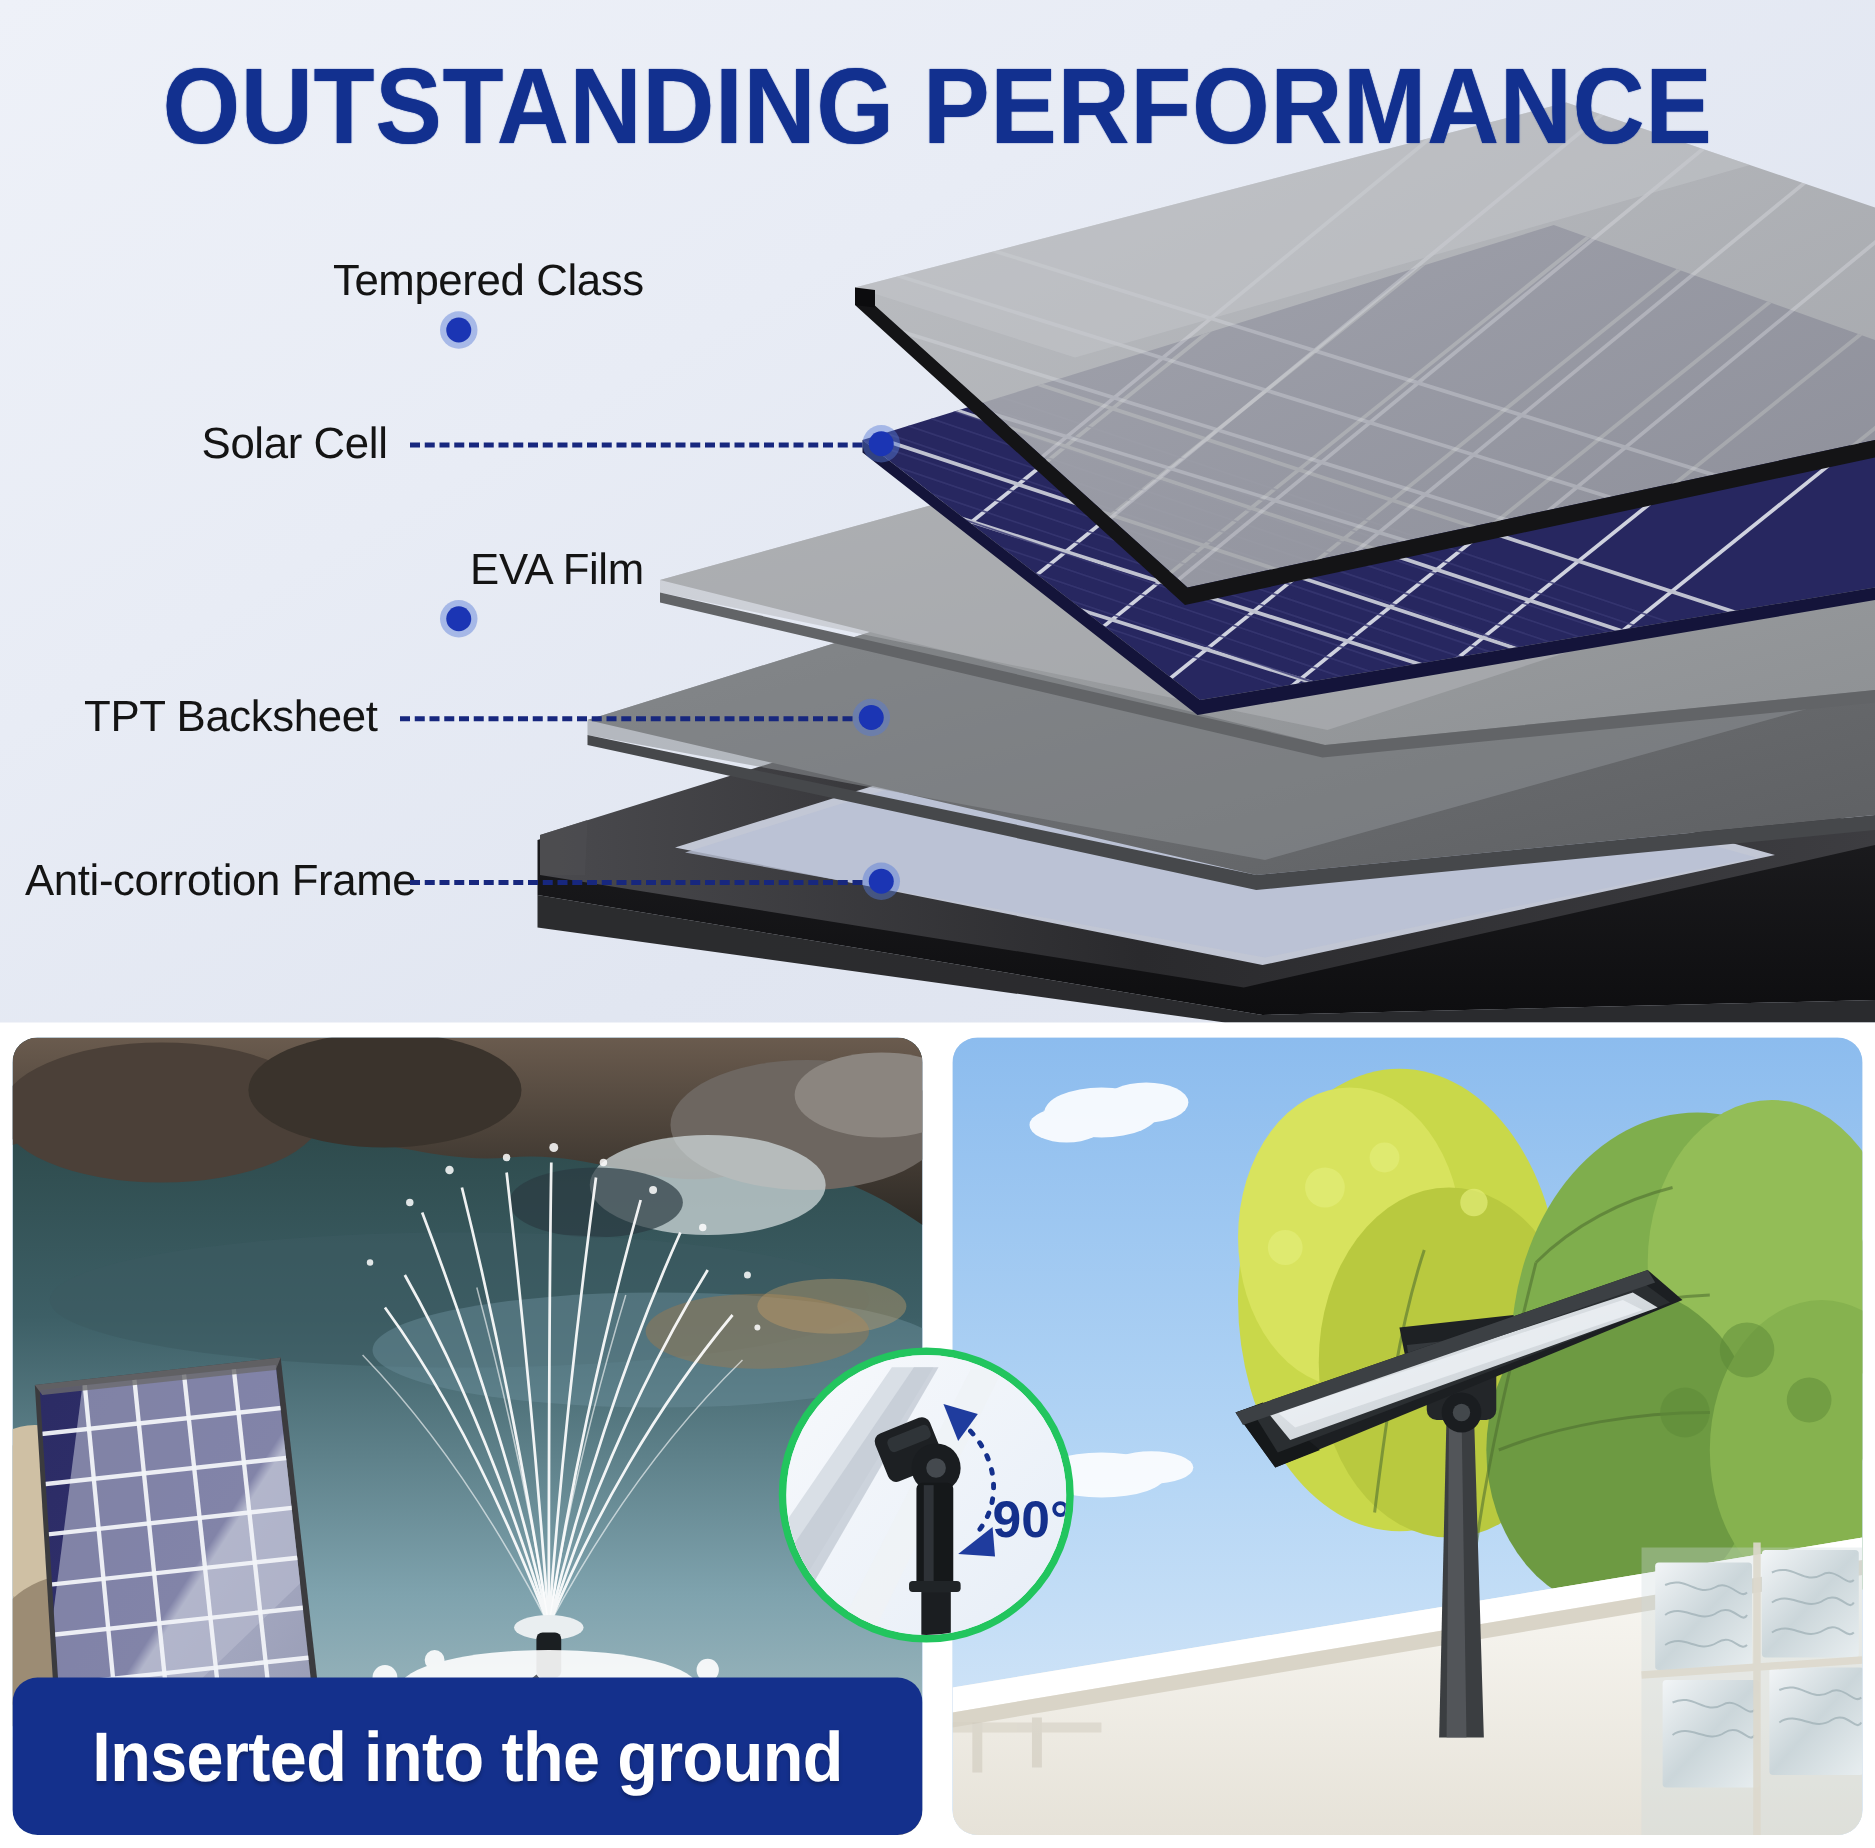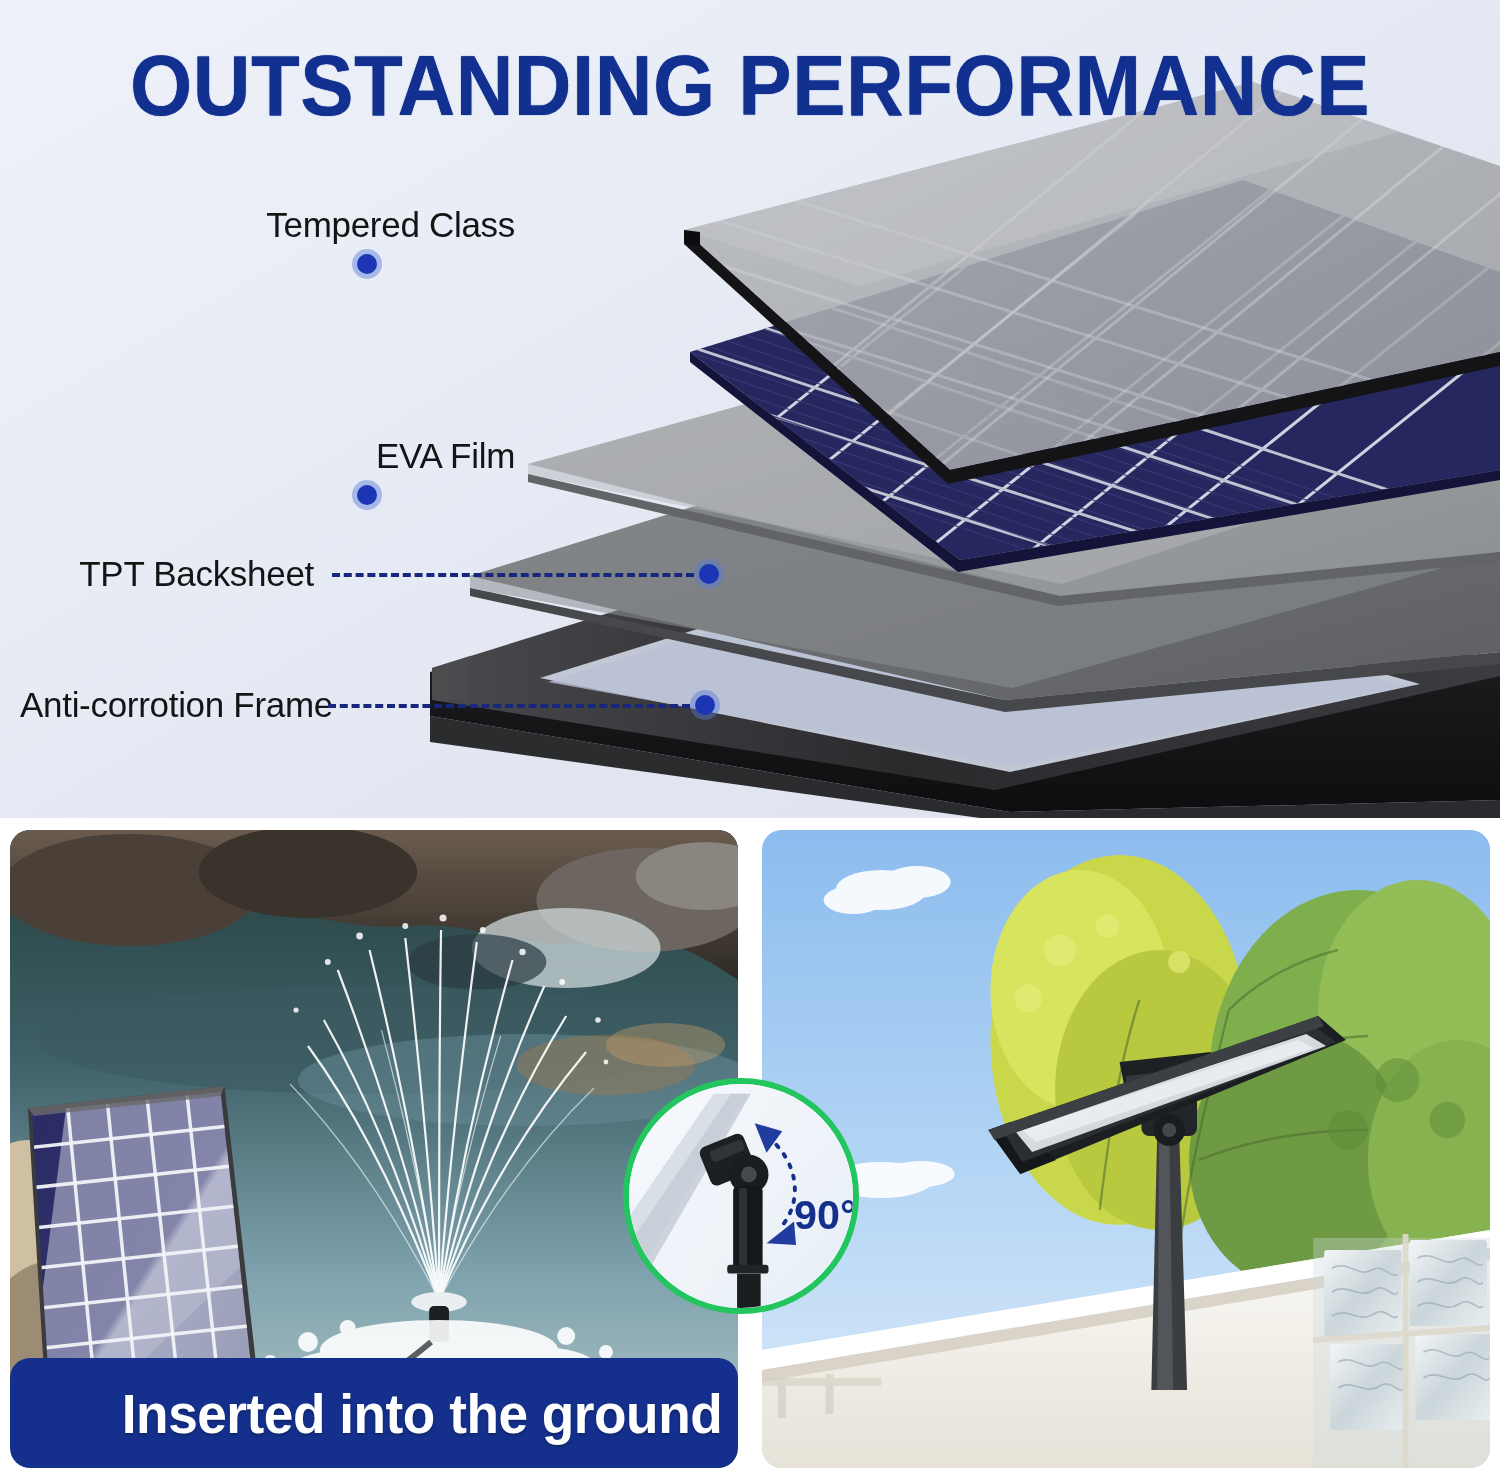--- a/index.html
+++ b/index.html
@@ -92,24 +92,24 @@
     border-radius: 20px;
     overflow: hidden;
     background: #bcd7f2;
   }
   .photo-inner { position: absolute; inset: 0; }
   .photo-inner svg { width: 100%; height: 100%; display: block; }
 
   .caption-bar {
     position: absolute;
     left: 0; bottom: 0; width: 100%;
-    height: 110px;
+    height: 126px;
     background: #14308c;
     border-radius: 20px;
-    display: flex; align-items: center; justify-content: flex-end;
+    display: flex; align-items: center; justify-content: center;
   }
   .caption-text {
     color: #ffffff;
     font-size: 56px;
     font-weight: 700;
     letter-spacing: -0.5px;
     transform: scaleX(0.95);
     white-space: nowrap;
     text-shadow: 0 2px 3px rgba(0,0,0,0.25);
   }
@@ -266,30 +266,37 @@
   <div class="callouts">
 
     <div class="callout" style="left:20px; top:205px; width:700px;flex-direction:column;">
       <span class="callout-label" style="width:290px;">Tempered Class</span>
       <span class="callout-line"></span>
       <span class="callout-dot">
           <i></i>
         </span>
     </div>
 
+    <div class="callout" style="left:20px; top:332px; width:700px;">
+      <span class="callout-label" style="width:290px;">Solar Cell</span>
+      <span class="callout-line"></span>
+      <span class="callout-dot">
+          <i></i>
+        </span>
+    </div>
 
     <div class="callout" style="left:20px; top:436px; width:700px;flex-direction:column;">
       <span class="callout-label" style="width:290px;">EVA Film</span>
       <span class="callout-line"></span>
       <span class="callout-dot">
           <i></i>
         </span>
     </div>
 
-    <div class="callout" style="left:24px; top:551px; width:700px;">
+    <div class="callout" style="left:12px; top:551px; width:700px;">
       <span class="callout-label" style="width:290px;">TPT Backsheet</span>
       <span class="callout-line"></span>
       <span class="callout-dot">
           <i></i>
         </span>
     </div>
 
     <div class="callout" style="left:20px; top:682px; width:700px;">
       <span class="callout-label" style="width:290px;">Anti-corrotion Frame</span>
       <span class="callout-line"></span>

